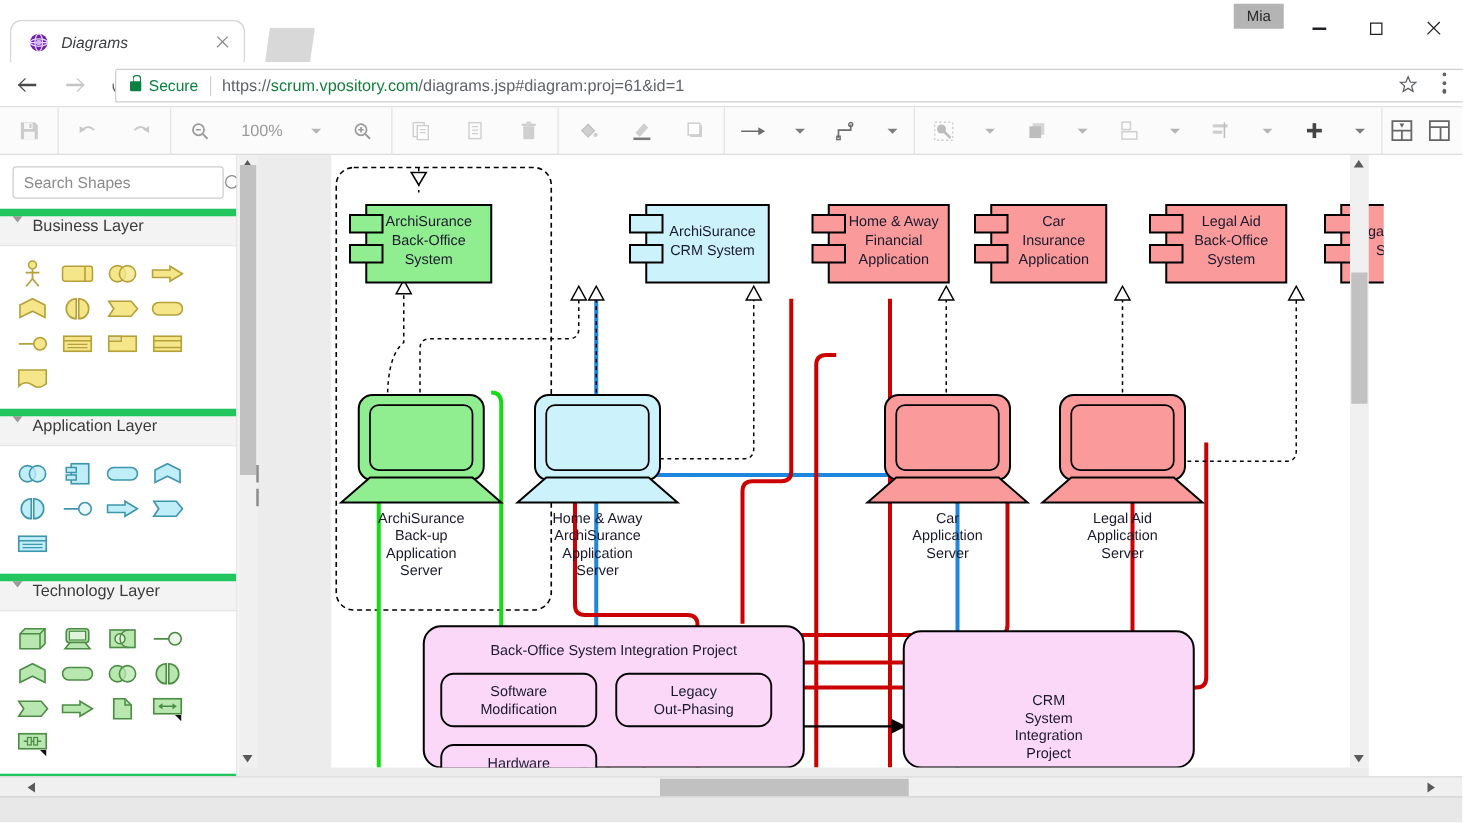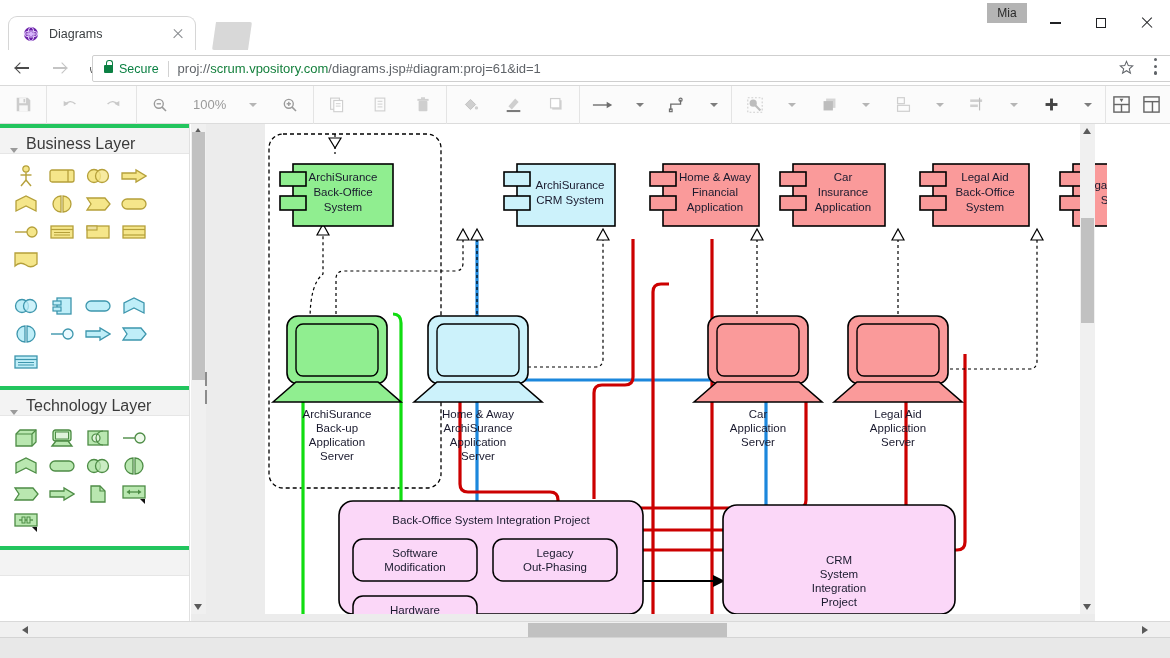--- a/index.html
+++ b/index.html
@@ -10,21 +10,21 @@
     -webkit-font-smoothing: antialiased;
   }
   #app { position:relative; width:1170px; height:658px; background:#fff; }
 
   
   .chrome-top { position:absolute; left:0; top:0; width:1170px; height:50px; background:#fff; }
   .tabstrip { position:absolute; left:0; top:0; width:1170px; height:50px; }
   .tab {
     position:absolute; left:8px; top:16px; width:188px; height:34px;
     background:#fff; border:1px solid #d6d6d6; border-bottom:none;
-    border-radius:9px 9px 0 0; display:flex; align-items:center; padding:0 8px;
+    border-radius:9px 9px 0 0; display:flex; align-items:center; padding:0 8px;font-style:italic;
   }
   .tab-favicon { width:16px; height:16px; margin-right:10px; margin-left:6px; flex:none; }
   .tab-title { font-size:12.5px; color:#3c4043; white-space:nowrap; overflow:hidden; flex:1; }
   .tab-close { width:18px; height:18px; position:relative; flex:none; opacity:.75; }
   .tab-close::before,.tab-close::after{
     content:""; position:absolute; left:3px; top:8px; width:12px; height:1.4px; background:#5f6368;
   }
   .tab-close::before{ transform:rotate(45deg);} .tab-close::after{ transform:rotate(-45deg);}
   .tab-stub {
     position:absolute; left:212px; top:22px; width:40px; height:28px;
@@ -111,22 +111,22 @@
     border:none; outline:none; flex:1; font-size:12.5px; color:#777;
     font-family:"Liberation Sans", sans-serif; background:transparent;
   }
   .search-box input::placeholder{ color:#8a8a8a; }
   .mag { width:13px; height:13px; position:relative; flex:none; }
   .mag::before{ content:""; position:absolute; left:0;top:0; width:9px;height:9px;
      border:1.4px solid #8a8a8a; border-radius:50%;}
   .mag::after{ content:""; position:absolute; left:8px; top:8.5px; width:5px;height:1.4px;
      background:#8a8a8a; transform:rotate(45deg); transform-origin:left;}
   .sec-head {
-    height:30px; background:#f3f3f3; border-top:4px solid #22c55e; border-bottom:1px solid #e6e6e6;
-    display:flex; align-items:flex-end; padding-left:10px; font-size:16px; color:#3b3b3b;
+    height:30px; background:#f3f3f3; border-top:6px solid #22c55e; border-bottom:1px solid #e6e6e6;
+    display:flex; align-items:flex-start; padding-left:10px; font-size:13px; color:#3b3b3b;
   }
   .tri { width:0;height:0;border-left:4.5px solid transparent;border-right:4.5px solid transparent;
      border-top:5px solid #9a9a9a; margin-right:8px; }
   .shape-grid { display:flex; flex-wrap:wrap; padding:8px 6px 10px 8px; }
   .shape-cell { width:36px; height:28px; display:flex; align-items:center; justify-content:center; }
 
   
   .canvas-outer { position:absolute; left:191px; top:124px; width:904px; height:497px; background:#ececec; }
   .canvas-white { position:absolute; left:74px; top:0px; width:842px; height:490px; background:#fff; }
   .splitter { position:absolute; left:14px; top:248px; width:6px; height:14px; }
@@ -197,21 +197,21 @@
         <span class="arrow-r"></span>
       </div>
     <div class="nav-ico">
         <span class="reload"></span>
       </div>
   </div>
   <div class="omnibox">
     <span class="lock"></span>
     <span class="secure-txt">Secure</span>
     <span class="omni-div"></span>
-    <span class="url"><span>proj://</span><span class="host">scrum.vpository.com</span><span>/diagrams.jsp#diagram:proj=61&amp;id=1</span></span>
+    <span class="url"><span>https://</span><span class="host">scrum.vpository.com</span><span>/diagrams.jsp#diagram:proj=61&amp;id=1</span></span>
   </div>
   <svg class="star" viewBox="0 0 16 16">
     <polygon points="8,1.5 9.9,6 14.6,6.3 11,9.4 12.2,14 8,11.4 3.8,14 5,9.4 1.4,6.3 6.1,6" fill="none" stroke="#5f6368" stroke-width="1.1"></polygon>
   </svg>
   <div class="kebab">
       <i></i>
       <i></i>
       <i></i>
     </div>
 
@@ -375,20 +375,26 @@
           <rect x="2" y="2" width="16" height="16" fill="none" stroke="#666" stroke-width="1.5"></rect>
           <line x1="2" y1="7" x2="18" y2="7" stroke="#666" stroke-width="1.5"></line>
           <line x1="11" y1="7" x2="11" y2="18" stroke="#666" stroke-width="1.5"></line>
         </svg>
       </div>
       <span class="caret dk"></span>
     </div>
   </div>
 
   <div class="sidebar">
+    <div class="search-wrap">
+      <div class="search-box">
+        <input type="text" placeholder="Search Shapes" style="">
+        <span class="mag"></span>
+      </div>
+    </div>
 
     <div class="sec-head">
       <span class="tri"></span>
       <span>Business Layer</span>
     </div>
     <div class="shape-grid">
       <div class="shape-cell">
         <svg width="20" height="22" viewBox="0 0 20 22">
           <circle cx="10" cy="4" r="3.2" fill="#f5e68a" stroke="#b5a03a" stroke-width="1.2"></circle>
           <line x1="10" y1="7.5" x2="10" y2="15" stroke="#b5a03a" stroke-width="1.4"></line>
@@ -462,20 +468,24 @@
           <line x1="2" y1="11" x2="24" y2="11" stroke="#b5a03a" stroke-width="1.2"></line>
         </svg>
       </div>
       <div class="shape-cell">
         <svg width="26" height="18" viewBox="0 0 26 18">
           <path d="M2 2 H24 V13 Q18 18 13 14 Q7 10 2 15 Z" fill="#f5e68a" stroke="#b5a03a" stroke-width="1.3"></path>
         </svg>
       </div>
     </div>
 
+    <div class="sec-head">
+      <span class="tri"></span>
+      <span>Application Layer</span>
+    </div>
     <div class="shape-grid">
       <div class="shape-cell">
         <svg width="28" height="16" viewBox="0 0 28 16">
           <circle cx="10" cy="8" r="6.5" fill="#bfeef8" stroke="#3d96ad" stroke-width="1.3"></circle>
           <circle cx="18" cy="8" r="6.5" fill="#bfeef8" fill-opacity=".75" stroke="#3d96ad" stroke-width="1.3"></circle>
         </svg>
       </div>
       <div class="shape-cell">
         <svg width="22" height="20" viewBox="0 0 22 20">
           <rect x="6" y="2" width="14" height="16" fill="#bfeef8" stroke="#3d96ad" stroke-width="1.3"></rect>

